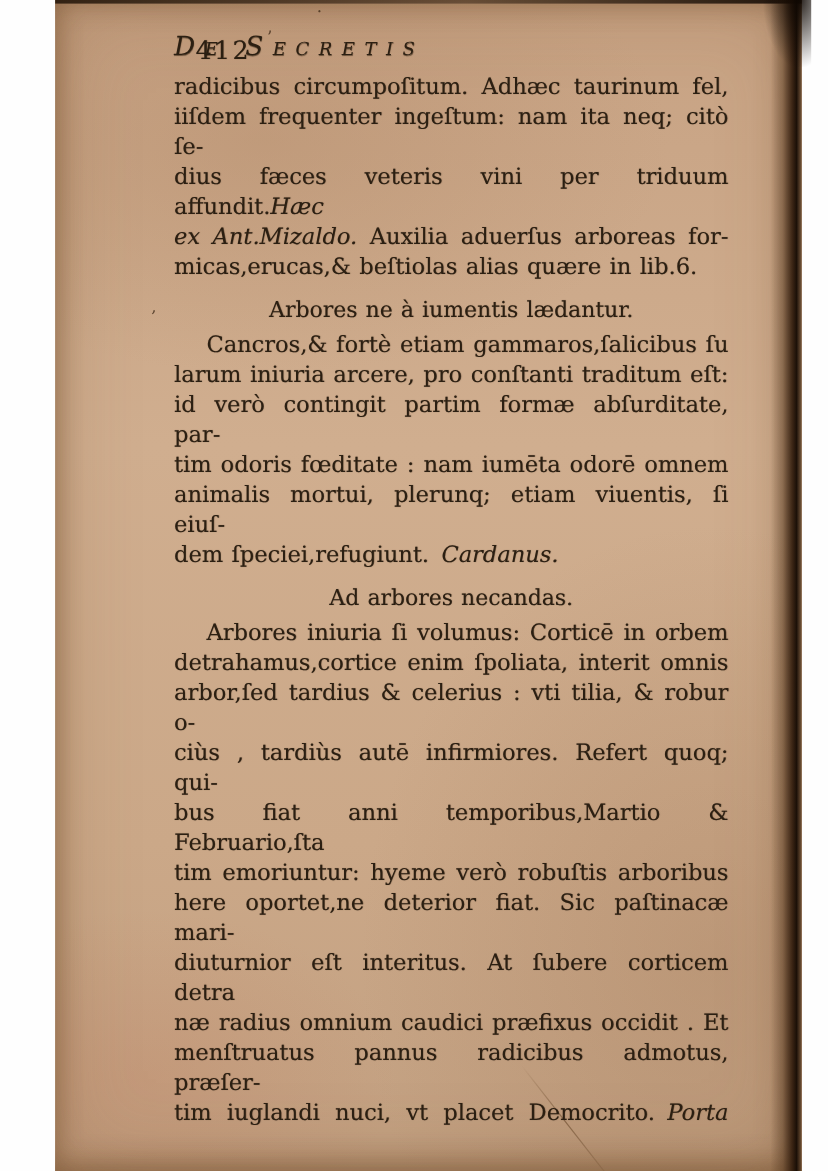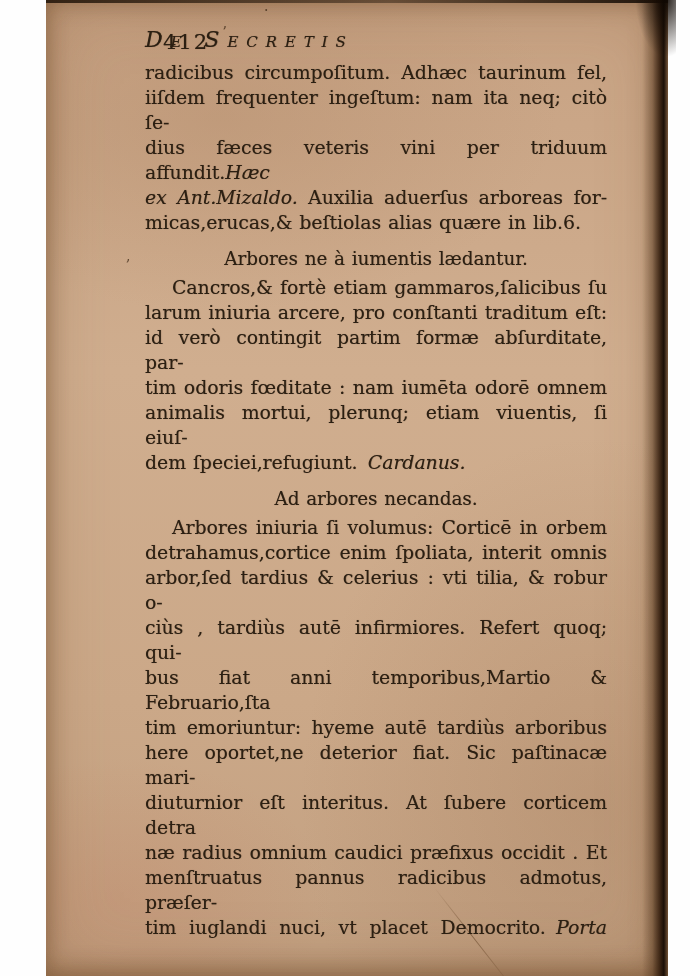--- a/index.html
+++ b/index.html
@@ -101,21 +101,21 @@
         <div class="ln just"><span class="">animalis mortui, plerunq; etiam viuentis, ſi eiuſ-</span></div>
         <div class="ln last"><span class="">dem ſpeciei,refugiunt.</span><span class="it gap">Cardanus.</span></div>
       </div>
       <div class="heading">Ad arbores necandas.</div>
       <div class="para">
         <div class="ln just ind"><span class="">Arbores iniuria ſi volumus: Corticē in orbem</span></div>
         <div class="ln just"><span class="">detrahamus,cortice enim ſpoliata, interit omnis</span></div>
         <div class="ln just"><span class="">arbor,ſed tardius &amp; celerius : vti tilia, &amp; robur o-</span></div>
         <div class="ln just"><span class="">ciùs , tardiùs autē infirmiores. Refert quoq; qui-</span></div>
         <div class="ln just"><span class="">bus fiat anni temporibus,Martio &amp; Februario,ſta</span></div>
-        <div class="ln just"><span class="">tim emoriuntur: hyeme autē tardiùs arboribus</span></div>
+        <div class="ln just"><span class="">tim emoriuntur: hyeme verò robuſtis arboribus</span></div>
         <div class="ln just"><span class="">here oportet,ne deterior fiat. Sic paſtinacæ mari-</span></div>
         <div class="ln just"><span class="">diuturnior eſt interitus. At ſubere corticem detra</span></div>
         <div class="ln just"><span class="">næ radius omnium caudici præfixus occidit . Et</span></div>
         <div class="ln just"><span class="">menſtruatus pannus radicibus admotus, præſer-</span></div>
         <div class="ln just"><span class="">tim iuglandi nuci, vt placet Democrito.</span><span class="it gap">Porta</span></div>
       </div>
     </main>
 </div>
 
 <div class="mark" style="left: 126px; top: 248px;">,</div>

